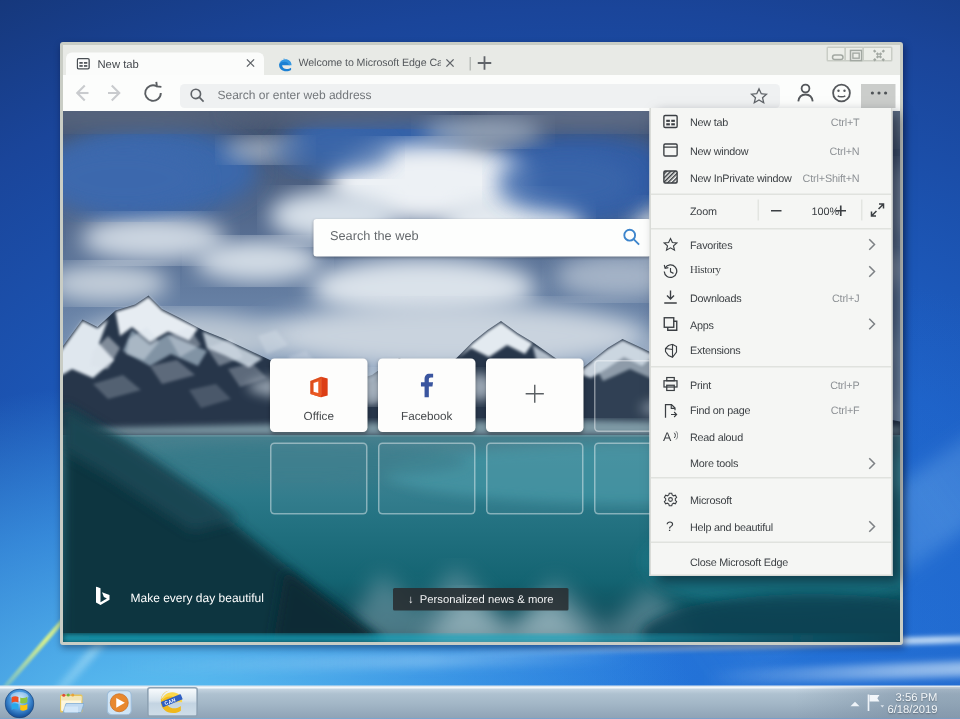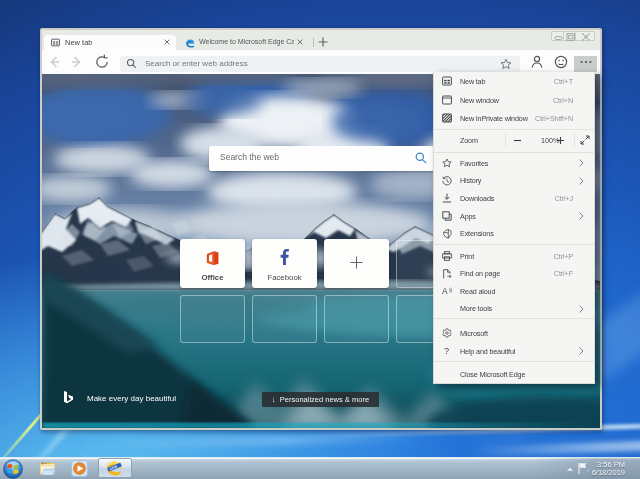--- a/index.html
+++ b/index.html
@@ -284,21 +284,21 @@
           </defs>
           <rect x="0" y="349" width="558" height="5" fill="url(#shore)" filter="url(#b2)"></rect>
       </svg>
       <div id="searchbox">
         <div class="st">Search the web</div>
         <svg style="position:absolute;right:7px;top:6.5px;" width="12" height="12" viewBox="0 0 13 13">
             <circle cx="5.2" cy="5.2" r="3.9" fill="none" stroke="#3d85cc" stroke-width="1.35"></circle>
             <path d="M8.2 8.2 L12 12" stroke="#3d85cc" stroke-width="1.35"></path>
           </svg>
       </div>
-      <div class="tile" style="left:138px; top:165px;font-weight:bold;">
+      <div class="tile" style="left:138px; top:165px;">
         <svg style="position:absolute;left:25px;top:11px;" width="15" height="16" viewBox="0 0 24 24">
             <path d="M14.5 1 L21.5 3 L21.5 21 L14.5 23 L3 19.5 L14.5 20.8 Z" fill="#dc3e15"></path>
             <path d="M3 5.5 L14.5 1 L14.5 23 L3 19.5 Z" fill="#eb5a24"></path>
             <path d="M6.5 7.8 L11.5 6 L11.5 18.5 L6.5 17 Z" fill="#fff"></path>
             <path d="M3 5.5 L14.5 1 L14.5 3.2 L5.8 6.6 L5.8 17.8 L3 19.5 Z" fill="#c33a10" opacity="0.35"></path>
           </svg>
         <div class="tlabel">Office</div>
       </div>
       <div class="tile" style="left:210px; top:165px;">
         <svg style="position:absolute;left:28px;top:10px;" width="9" height="16" viewBox="0 0 13 24">
@@ -377,21 +377,21 @@
     <div class="msep" style="top:80.3px;"></div>
     <div class="mi" style="top:82.1px;">
       <svg class="ic" viewBox="0 0 12 12">
           <path d="M6 1.2 L7.5 4.4 L11 4.8 L8.4 7.1 L9.2 10.5 L6 8.7 L2.8 10.5 L3.6 7.1 L1 4.8 L4.5 4.4 Z" fill="none" stroke="#3b3f43" stroke-width="0.9"></path>
         </svg>
       <div class="lb">Favorites</div>
       <svg class="ch" viewBox="0 0 8 10">
           <path d="M2.5 1.5 L6 5 L2.5 8.5" fill="none" stroke="#7d8185" stroke-width="1"></path>
         </svg>
     </div>
-    <div class="mi" style="top:99.5px;">
+    <div class="mi" style="top:99.5px;font-family:Liberation Serif, serif;">
       <svg class="ic" viewBox="0 0 12 12">
           <path d="M1.7 3.2 A5 5 0 1 1 1 6" fill="none" stroke="#3b3f43" stroke-width="1"></path>
           <path d="M1 0.8 L1.7 3.4 L4.3 2.9" fill="none" stroke="#3b3f43" stroke-width="0.9"></path>
           <path d="M6 3.2 L6 6.3 L8.4 7.5" fill="none" stroke="#3b3f43" stroke-width="0.9"></path>
         </svg>
       <div class="lb">History</div>
       <svg class="ch" viewBox="0 0 8 10">
           <path d="M2.5 1.5 L6 5 L2.5 8.5" fill="none" stroke="#7d8185" stroke-width="1"></path>
         </svg>
     </div>

